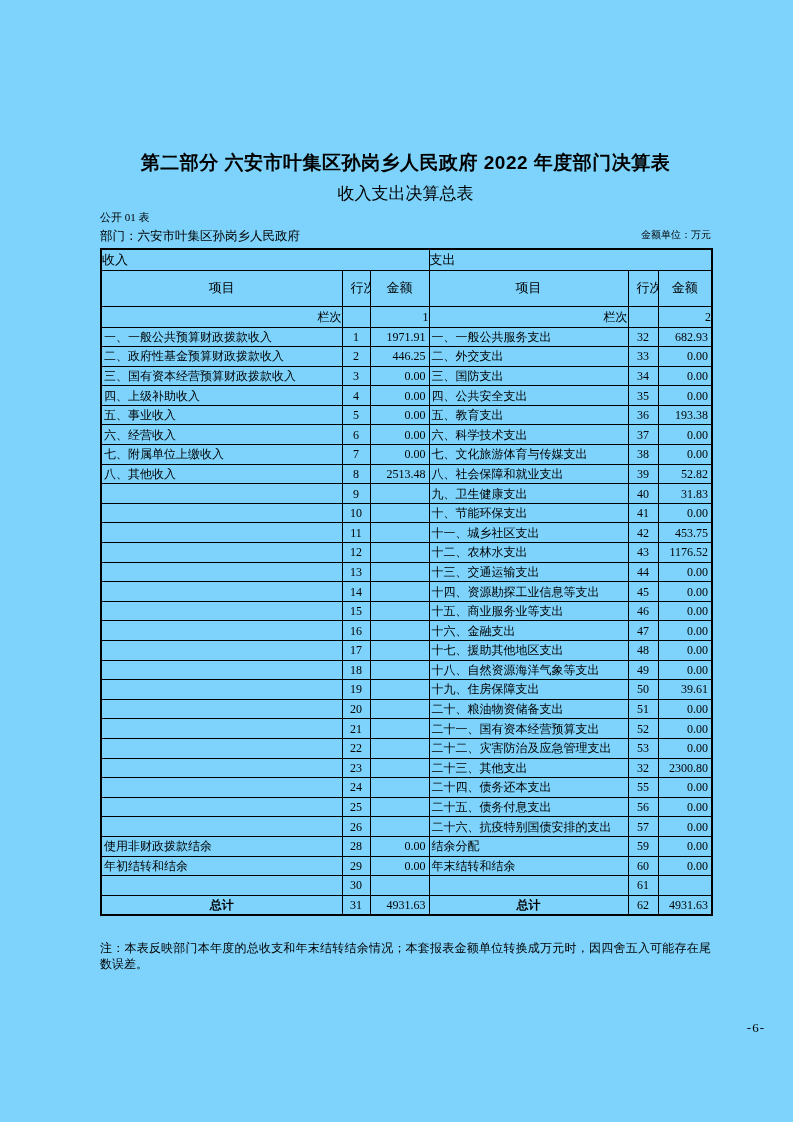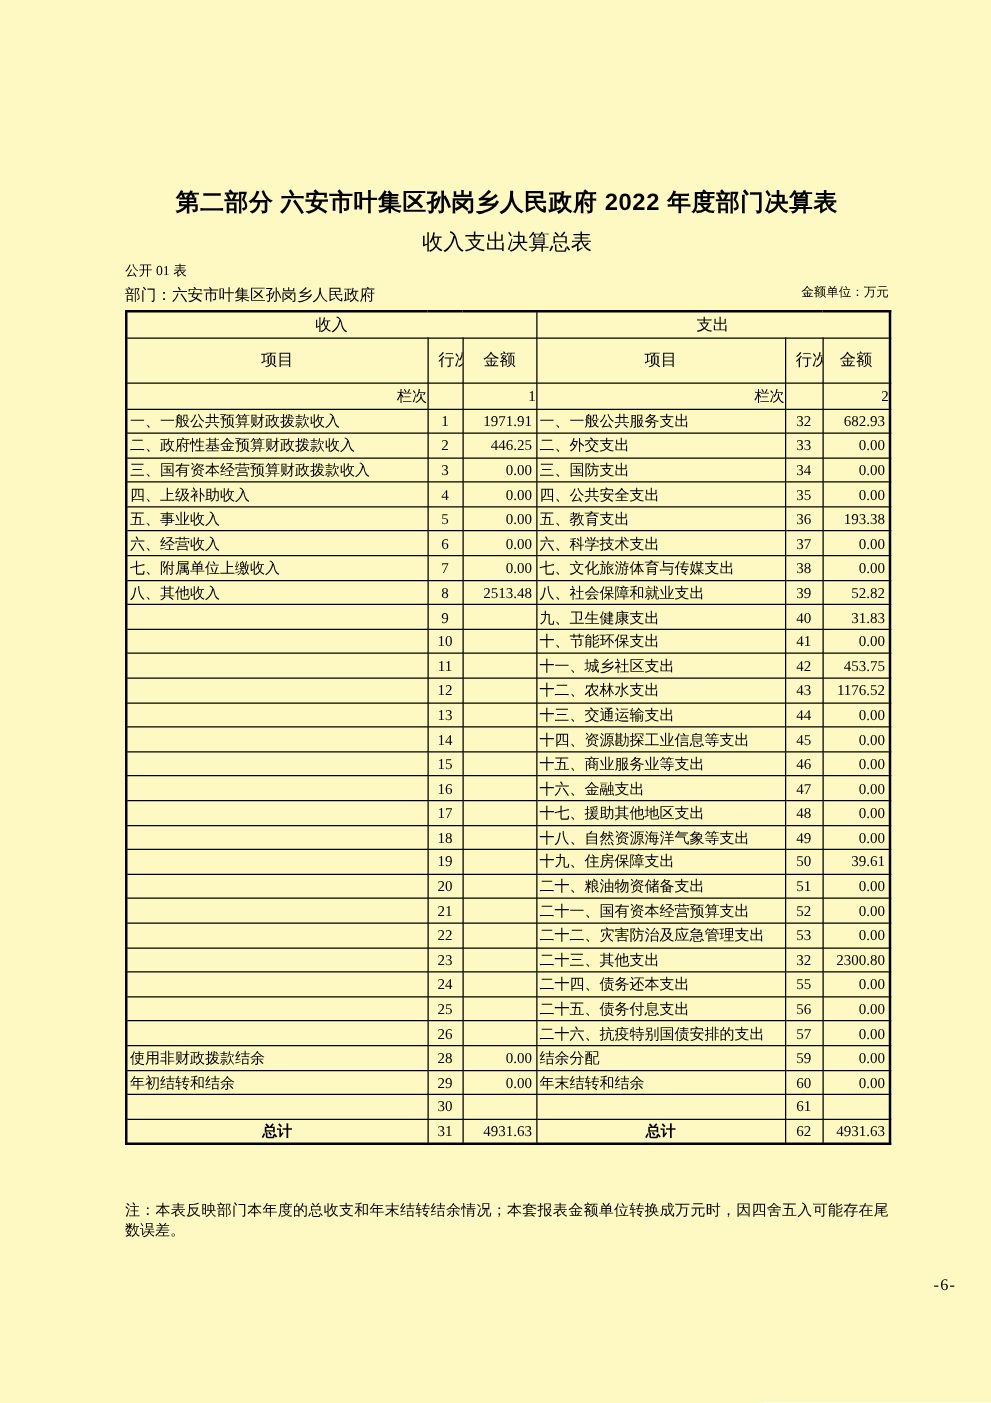--- a/index.html
+++ b/index.html
@@ -5,21 +5,21 @@
   * { margin: 0; padding: 0; box-sizing: border-box; }
   html, body { background: #ffffff; }
   body {
     width: 793px; height: 1122px;
     position: relative;
     font-family: "Liberation Serif", "DejaVu Serif", serif;
     color: #000;
   }
   .page {
     position: absolute; left: 0; top: 0;
-    width: 793px; height: 1122px; background: #fef9c3;
+    width: 793px; height: 1122px; background: #7dd3fc;
   }
   .content { position: absolute; left: 100px; width: 611px; }
 
   .title-block { top: 148px; text-align: center; }
   .page-title {
     font-family: "Liberation Sans", "DejaVu Sans", sans-serif;
     font-weight: bold; font-size: 19px; line-height: 30px;
     letter-spacing: 0.5px;
   }
   .page-subtitle { font-size: 17px; line-height: 28px; margin-top: 2px; }
@@ -37,32 +37,32 @@
   table.decision-table {
     border-collapse: collapse; table-layout: fixed;
     width: 611px; border: 2px solid #000;
   }
   table.decision-table td {
     border: 1px solid #000;
     font-size: 12px; line-height: 14px;
     overflow: hidden; white-space: nowrap;
     vertical-align: middle;
   }
-  tr.sec-row td { height: 21px; text-align: center; font-size: 13px; }
+  tr.sec-row td { height: 21px; font-size: 13px; }
   tr.colhead-row td { height: 36px; text-align: center; font-size: 13px; }
   td.line-header { padding: 0 8px; word-break: break-all; white-space: normal; line-height: 15px; }
   tr.index-row td { height: 21px; text-align: right; }
   tbody td { height: 19.6px; }
   td.item { text-align: left; padding: 0 2px; }
   td.line { text-align: center; }
   td.amount { text-align: right; padding-right: 3px; }
   tr.total-row td.item { text-align: center; font-weight: bold; }
   tr.total-row td.amount { font-weight: normal; }
 
-  .note-block { top: 941px; font-size: 12px; line-height: 15.5px; text-align: justify; margin-top: 20px; }
+  .note-block { top: 941px; font-size: 12px; line-height: 15.5px; text-align: justify; }
 
   .page-number {
     position: absolute; right: 28px; top: 1020px;
     font-size: 13px; letter-spacing: 1px;
   }
 </style>
 </head>
 <body>
 
 <div class="page">

